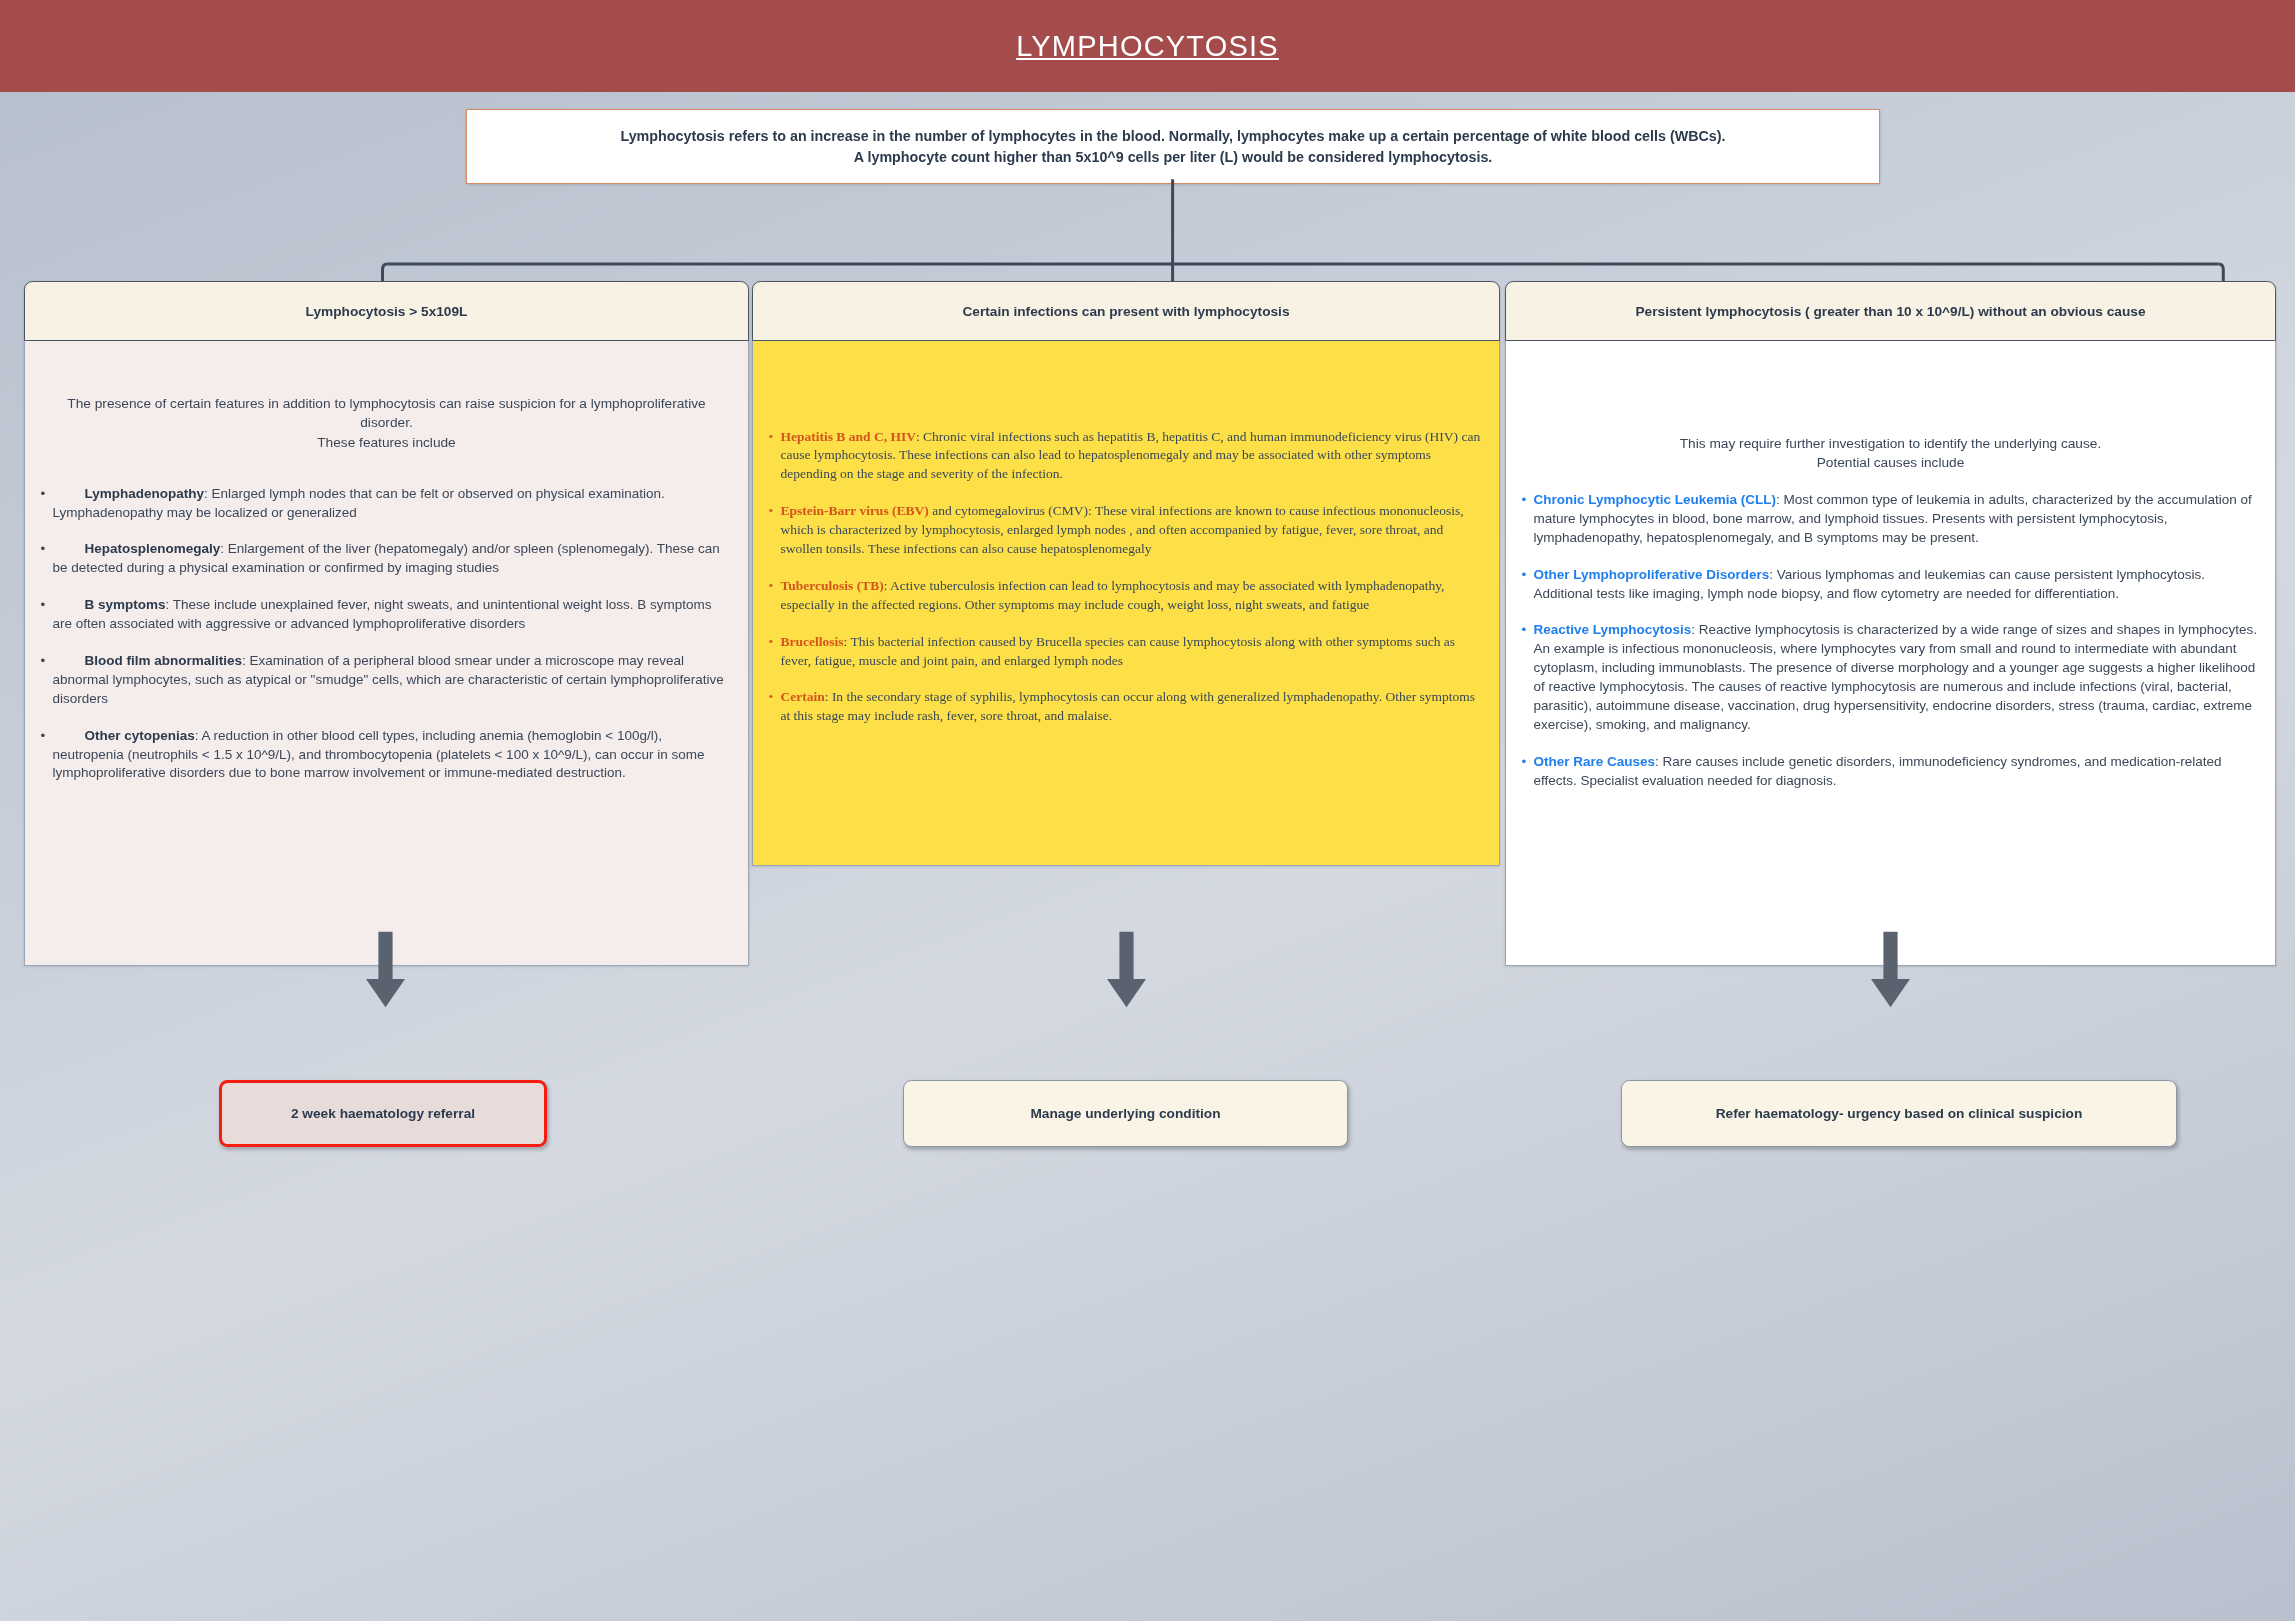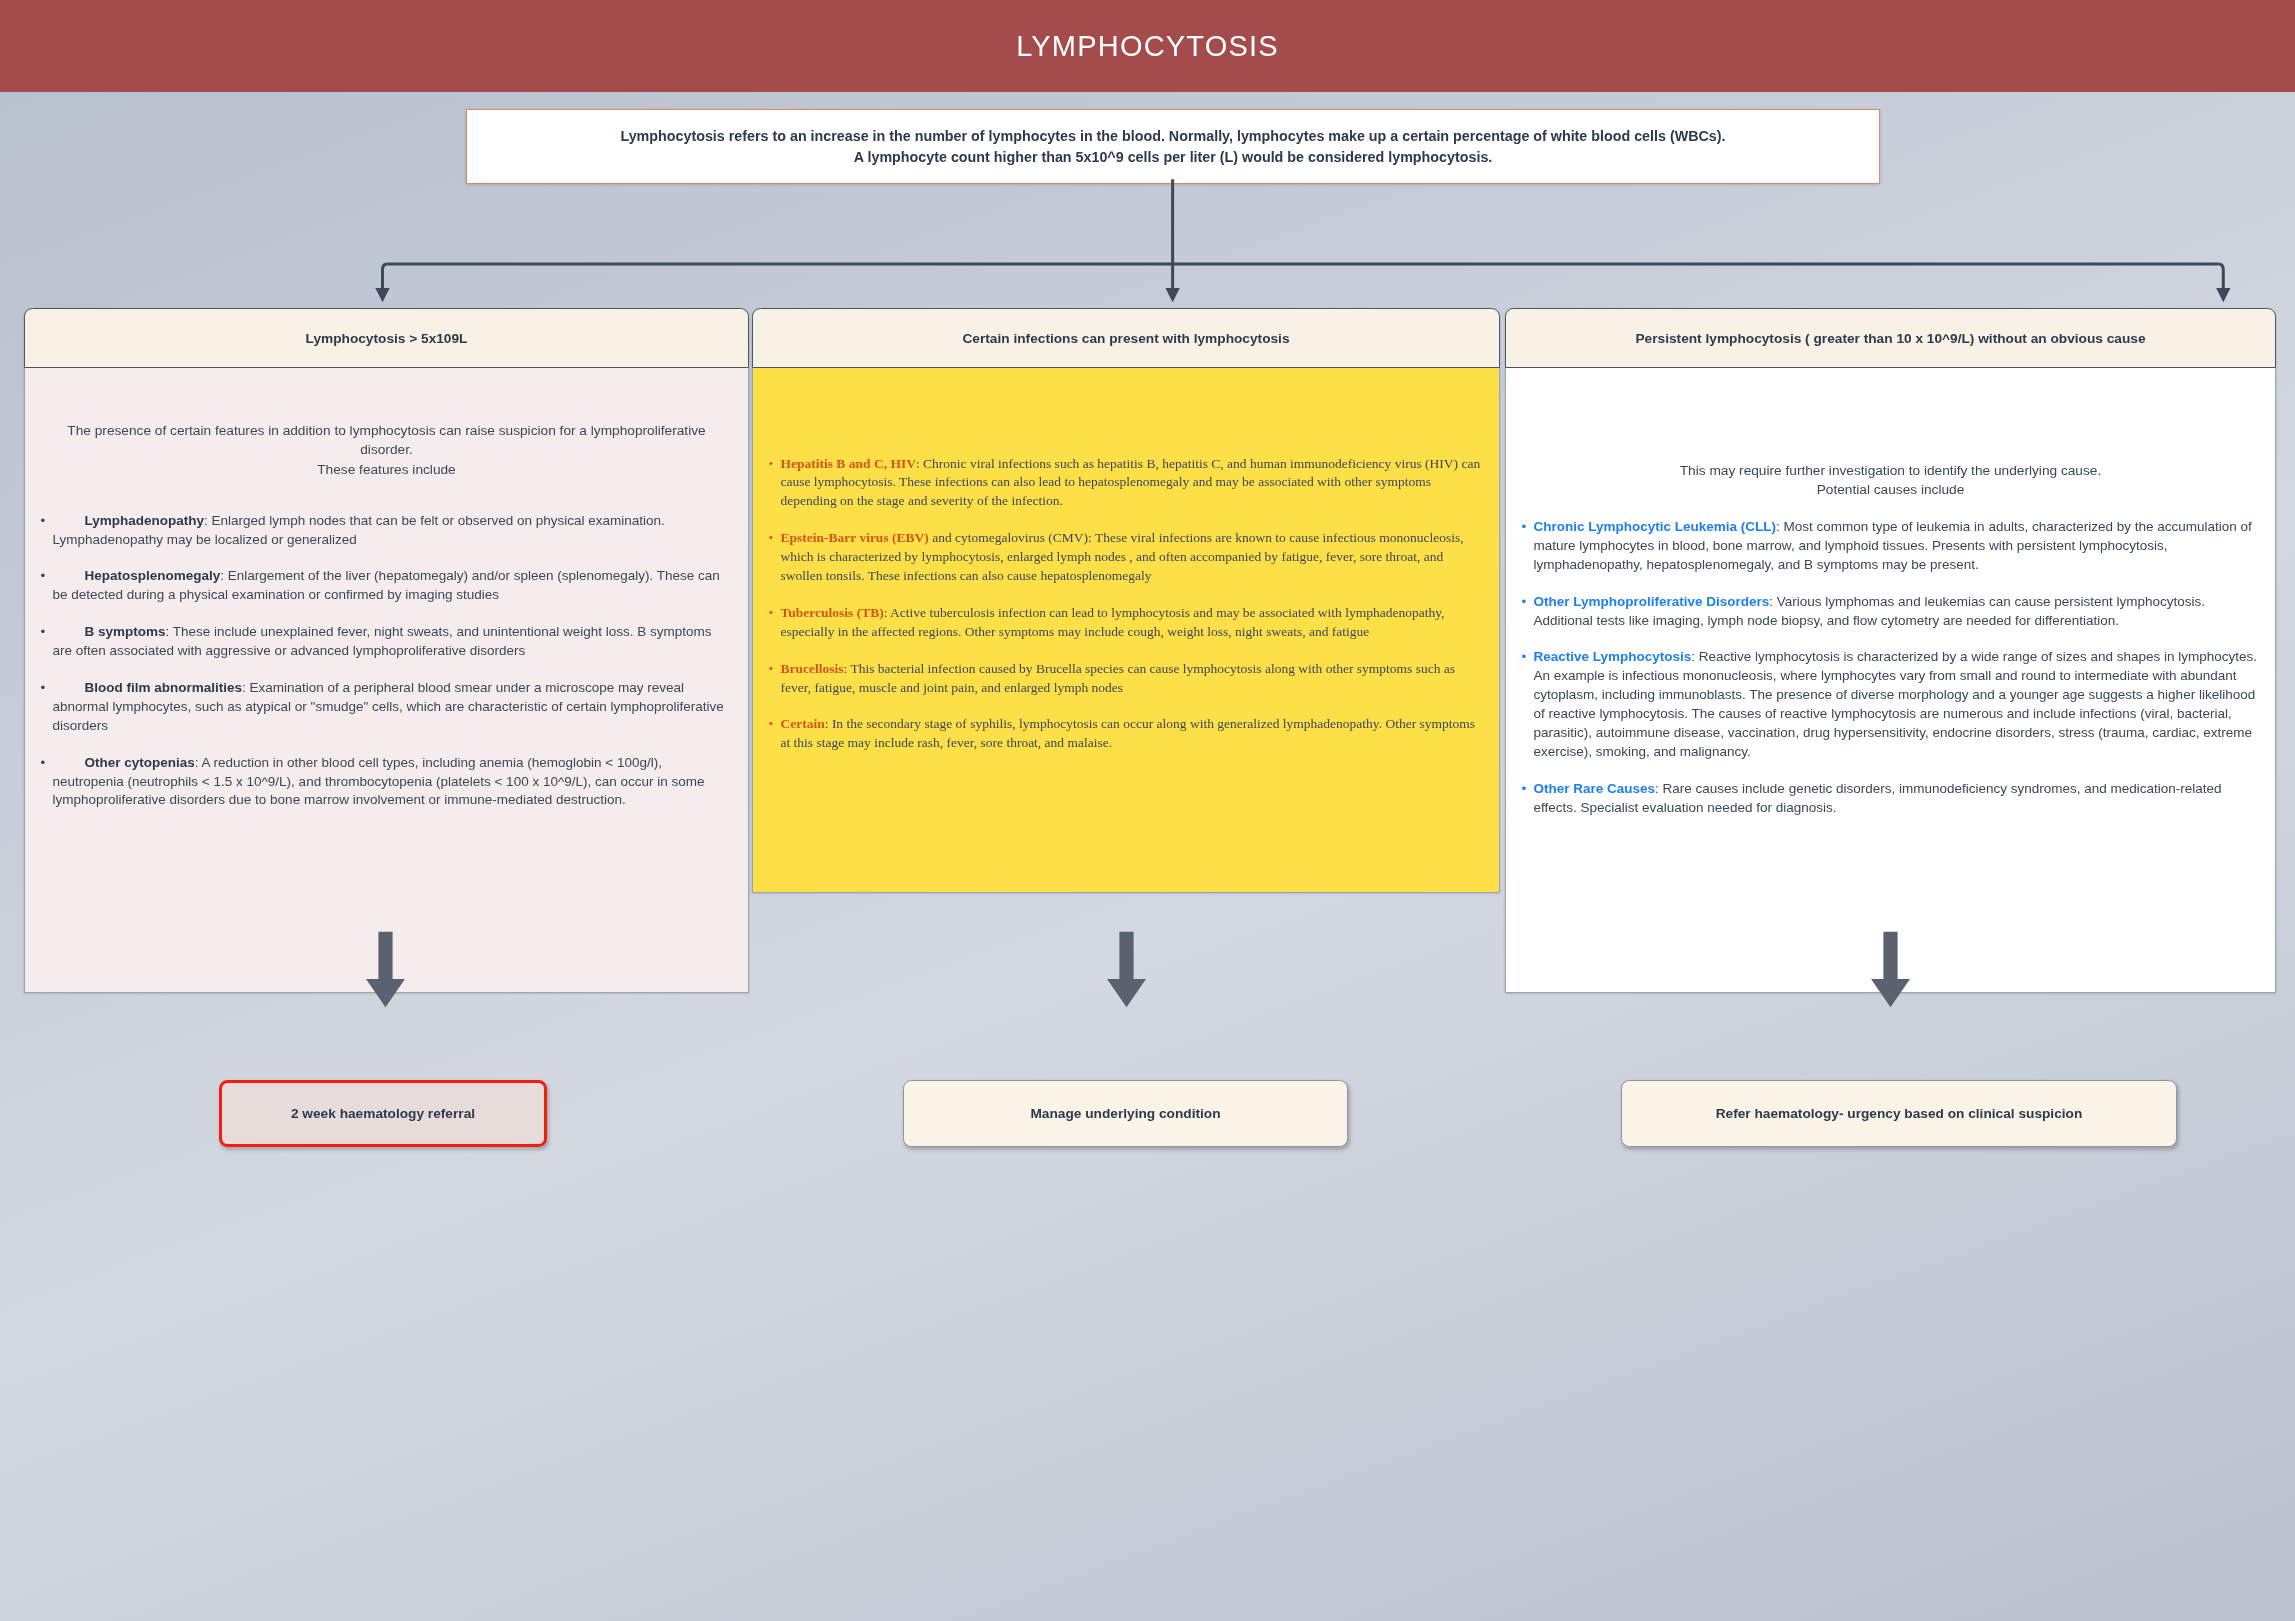--- a/index.html
+++ b/index.html
@@ -25,20 +25,21 @@
     background: #a44b4b;
     display: flex;
     align-items: center;
     justify-content: center;
   }
   #title-text {
     color: #ffffff;
     font-size: 29px;
     font-weight: 400;
     letter-spacing: 1.2px;
+    text-decoration: underline;
   }
 
   
   #intro-box {
     position: absolute;
     left: 466px; top: 109px;
     width: 1414px;
     height: 75px;
     background: #ffffff;
     border: 1.2px solid #d98a63;
@@ -61,21 +62,21 @@
     position: absolute;
     left: 0; top: 179px;
     width: 2295px;
     height: 126px;
     pointer-events: none;
   }
 
   
   .column {
     position: absolute;
-    top: 308px;
+    top: 281px;
   }
   #col-0 { left: 24px;   width: 725px; }
   #col-1 { left: 752px; width: 748px; }
   #col-2 { left: 1505px; width: 771px; }
 
   .col-header {
     height: 60px;
     background: #f7f2e4;
     border: 1.2px solid #4a5566;
     border-radius: 8.4px 8.4px 0 0;

